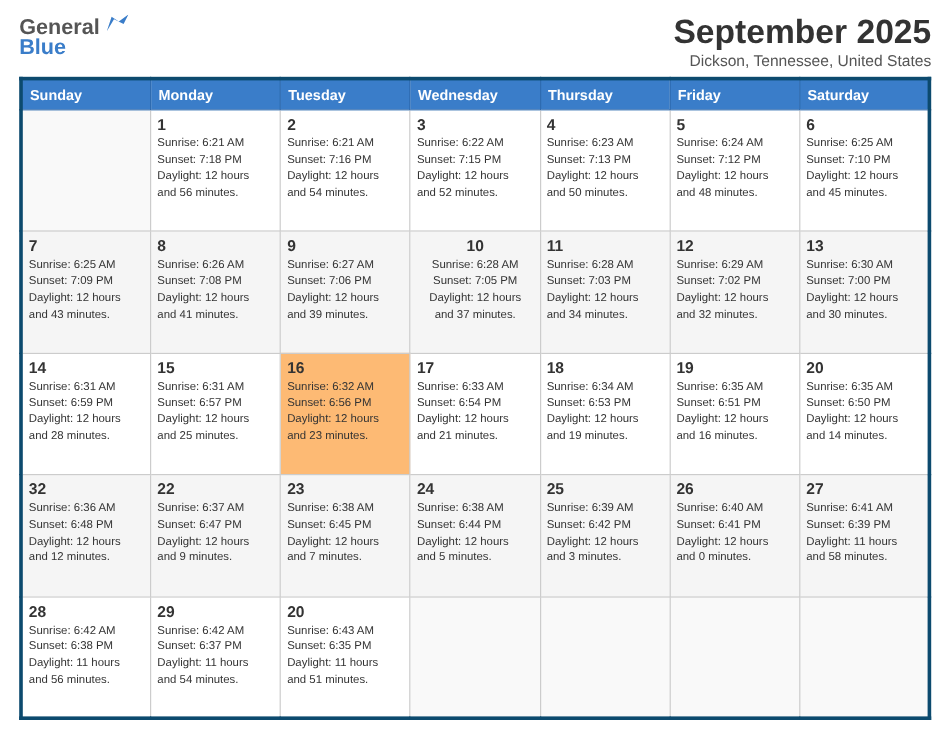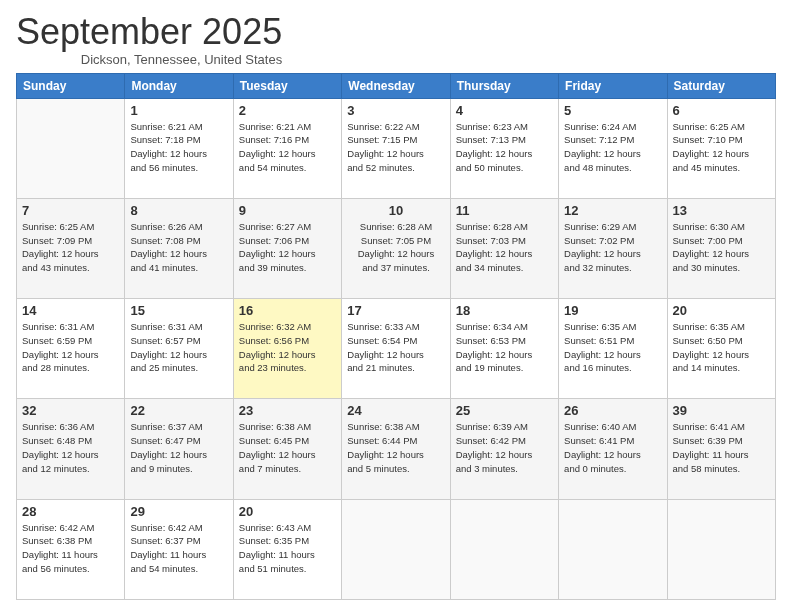--- a/index.html
+++ b/index.html
@@ -26,32 +26,32 @@
       margin-bottom: 6px;
     }
     .logo-area {
       display: flex;
       align-items: center;
     }
     .title-area {
       text-align: right;
     }
     .month-title {
-      font-size: 36px;
-      font-weight: normal;
+      font-size: 28px;
+      font-weight: bold;
       color: #333;
       line-height: 1.1;
     }
     .location {
       font-size: 13px;
       color: #555;
     }
     .calendar {
       flex: 1;
-      border: 1px solid #0c4a6e;
+      border: 3px solid #0c4a6e;
       border-collapse: collapse;
       width: 100%;
       table-layout: fixed;
     }
     .calendar th {
       background: #3a7dc9;
       color: #fff;
       text-align: left;
       padding: 5px 6px;
       font-size: 12px;
@@ -78,20 +78,31 @@
     }
     .empty-cell {
       background: #f9f9f9;
     }
   </style>
 </head>
 <body>
 
 <div class="page">
   <div class="header">
+    <div class="logo-area">
+      <div style="display:flex;flex-direction:column;align-items:flex-start;">
+        <div style="display:flex;align-items:center;">
+          <span style="font-size:18px;font-weight:bold;color:#555;">General</span>
+          <svg width="22" height="18" viewBox="0 0 22 18" style="margin-left:2px;margin-top:-4px;">
+            <polygon points="4,14 10,4 18,8 22,0 14,6 8,2" fill="#3a7dc9"></polygon>
+          </svg>
+        </div>
+        <span style="font-size:18px;font-weight:bold;color:#3a7dc9;margin-top:-4px;">Blue</span>
+      </div>
+    </div>
     <div class="title-area">
       <div class="month-title">September 2025</div>
       <div class="location">Dickson, Tennessee, United States</div>
     </div>
   </div>
 
   <table class="calendar">
     <thead>
       <tr>
         <th>Sunday</th>
@@ -163,21 +174,21 @@
         </tr>
         <tr>
           <td style="background-color: rgb(255, 255, 255);">
             <span class="day-num">14</span>
             <div class="day-info">Sunrise: 6:31 AM<br>Sunset: 6:59 PM<br>Daylight: 12 hours<br>and 28 minutes.</div>
           </td>
           <td style="background-color: rgb(255, 255, 255);">
             <span class="day-num">15</span>
             <div class="day-info">Sunrise: 6:31 AM<br>Sunset: 6:57 PM<br>Daylight: 12 hours<br>and 25 minutes.</div>
           </td>
-          <td style="background-color: #fef9c3;">
+          <td style="background-color: #fdba74;">
             <span class="day-num">16</span>
             <div class="day-info">Sunrise: 6:32 AM<br>Sunset: 6:56 PM<br>Daylight: 12 hours<br>and 23 minutes.</div>
           </td>
           <td style="background-color: rgb(255, 255, 255);">
             <span class="day-num">17</span>
             <div class="day-info">Sunrise: 6:33 AM<br>Sunset: 6:54 PM<br>Daylight: 12 hours<br>and 21 minutes.</div>
           </td>
           <td style="background-color: rgb(255, 255, 255); margin-top: 18px;">
             <span class="day-num">18</span>
             <div class="day-info">Sunrise: 6:34 AM<br>Sunset: 6:53 PM<br>Daylight: 12 hours<br>and 19 minutes.</div>
@@ -210,21 +221,21 @@
           </td>
           <td style="background-color: rgb(245, 245, 245);">
             <span class="day-num">25</span>
             <div class="day-info">Sunrise: 6:39 AM<br>Sunset: 6:42 PM<br>Daylight: 12 hours<br>and 3 minutes.</div>
           </td>
           <td style="background-color: rgb(245, 245, 245);">
             <span class="day-num">26</span>
             <div class="day-info">Sunrise: 6:40 AM<br>Sunset: 6:41 PM<br>Daylight: 12 hours<br>and 0 minutes.</div>
           </td>
           <td style="background-color: rgb(245, 245, 245);">
-            <span class="day-num">39</span>
+            <span class="day-num">27</span>
             <div class="day-info">Sunrise: 6:41 AM<br>Sunset: 6:39 PM<br>Daylight: 11 hours<br>and 58 minutes.</div>
           </td>
         </tr>
         <tr>
           <td style="background-color: rgb(255, 255, 255);">
             <span class="day-num">28</span>
             <div class="day-info">Sunrise: 6:42 AM<br>Sunset: 6:38 PM<br>Daylight: 11 hours<br>and 56 minutes.</div>
           </td>
           <td style="background-color: rgb(255, 255, 255);">
             <span class="day-num">29</span>

